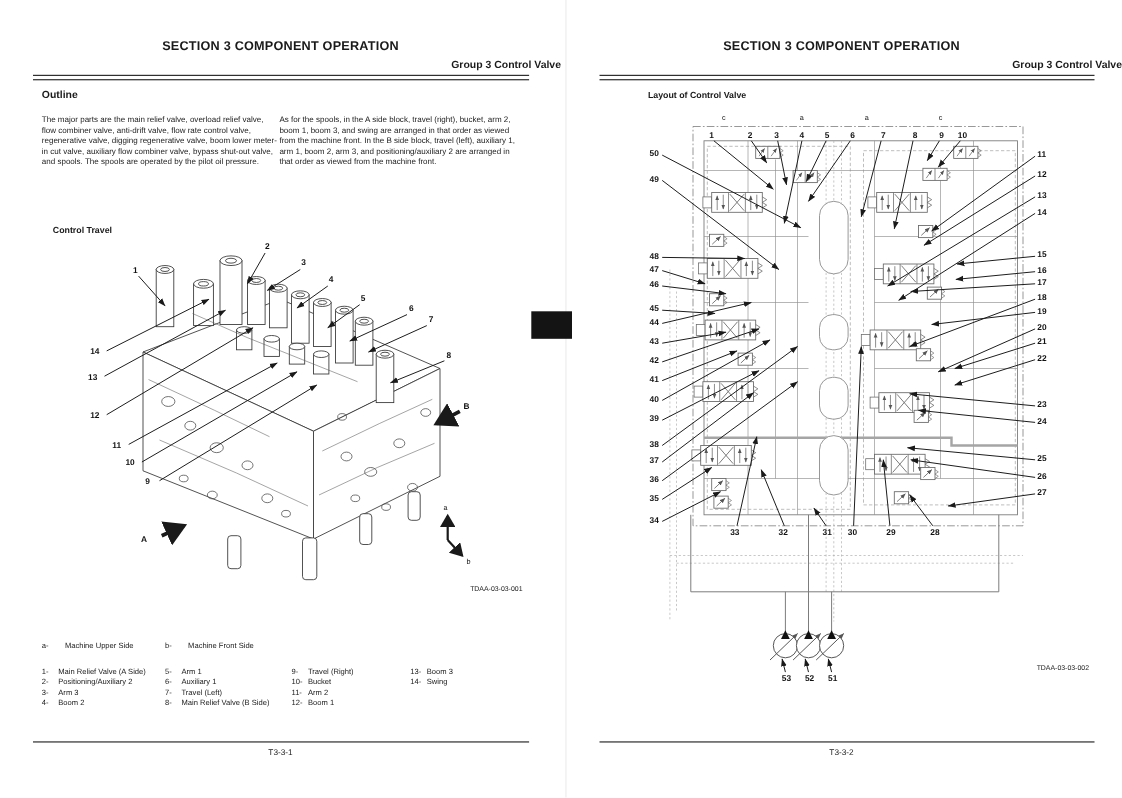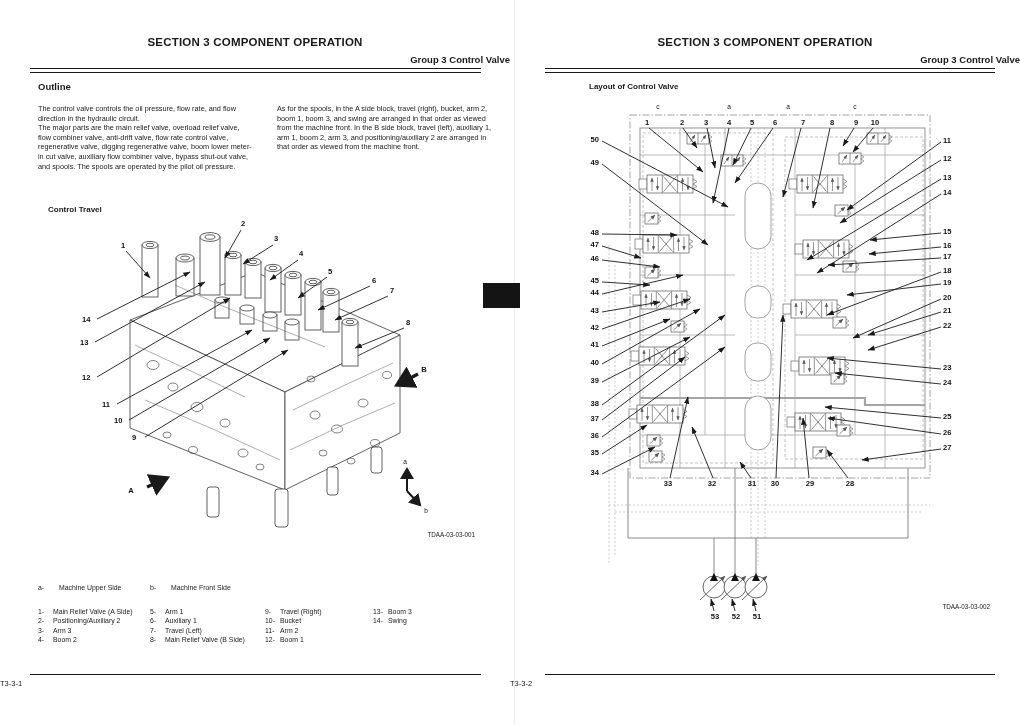--- a/index.html
+++ b/index.html
@@ -11,42 +11,41 @@
   .sec-title{width:510px;text-align:center;font-size:11.5px;font-weight:bold;letter-spacing:.2px;}
   .grp-title{width:510px;text-align:right;font-size:9.5px;font-weight:bold;}
   .dbl-rule{height:3px;border-top:1.4px solid #1a1a1a;border-bottom:1.4px solid #1a1a1a;}
   .h-outline{font-size:9.5px;font-weight:bold;}
   .h-sub{font-size:8px;font-weight:bold;}
   .body-col{font-size:7.3px;line-height:9.6px;text-align:left;}
   .legend-col{font-size:6.9px;line-height:9.3px;white-space:nowrap;}
   .legend-col .lk{display:inline-block;min-width:15px;}
   .legend-col.axcol .lk{min-width:21px;}
   .foot-rule{border-top:1.1px solid #1a1a1a;height:0;}
-  .foot-label{width:510px;text-align:left;font-size:7.5px;}
+  .foot-label{width:510px;text-align:center;font-size:7.5px;}
   svg text{font-family:"Liberation Sans",sans-serif;fill:#111;}
   svg .co{font-size:7.6px;font-weight:bold;}
   svg .lt{font-size:6.6px;}
   svg .figcode{font-size:6.3px;fill:#222;}
   svg .coline{stroke:#1a1a1a;stroke-width:.9;fill:none;}
 </style>
 </head>
 <body>
 
 <div class="abs" style="left:0;top:0;width:510px;height:725px;">
   <div class="abs sec-title" style="left:0;top:36px;">SECTION 3 COMPONENT OPERATION</div>
   <div class="abs grp-title" style="left:0;top:54px;">Group 3 Control Valve</div>
   <div class="abs dbl-rule" style="left:30px;top:68px;width:451px;"></div>
 
   <div class="abs h-outline" style="left:38px;top:81px;text-align:center;">Outline</div>
 
   <div class="abs body-col" style="left:38px;top:104px;width:215px;">
-    <div>The control valve controls the oil pressure, flow rate, and flow direction in the hydraulic circuit.</div>
     <div>The major parts are the main relief valve, overload relief valve, flow combiner valve, anti-drift valve, flow rate control valve, regenerative valve, digging regenerative valve, boom lower meter-in cut valve, auxiliary flow combiner valve, bypass shut-out valve, and spools. The spools are operated by the pilot oil pressure.</div>
   </div>
-  <div class="abs body-col" style="left:277px;top:104px;width:218px;">
+  <div class="abs body-col" style="left:254px;top:104px;width:218px;">
     <div>As for the spools, in the A side block, travel (right), bucket, arm 2, boom 1, boom 3, and swing are arranged in that order as viewed from the machine front. In the B side block, travel (left), auxiliary 1, arm 1, boom 2, arm 3, and positioning/auxiliary 2 are arranged in that order as viewed from the machine front.</div>
   </div>
 
   <div class="abs h-sub" style="left:48px;top:205px;">Control Travel</div>
 
   <svg id="fig1" class="abs" style="left:75px;top:215px;" width="410" height="330" viewBox="0 0 410 330">
     <defs>
       <marker id="ah1" markerWidth="9" markerHeight="7" refX="7.5" refY="3.5" orient="auto">
         <polygon points="0,0.6 8,3.5 0,6.4" fill="#1a1a1a"></polygon>
       </marker>

